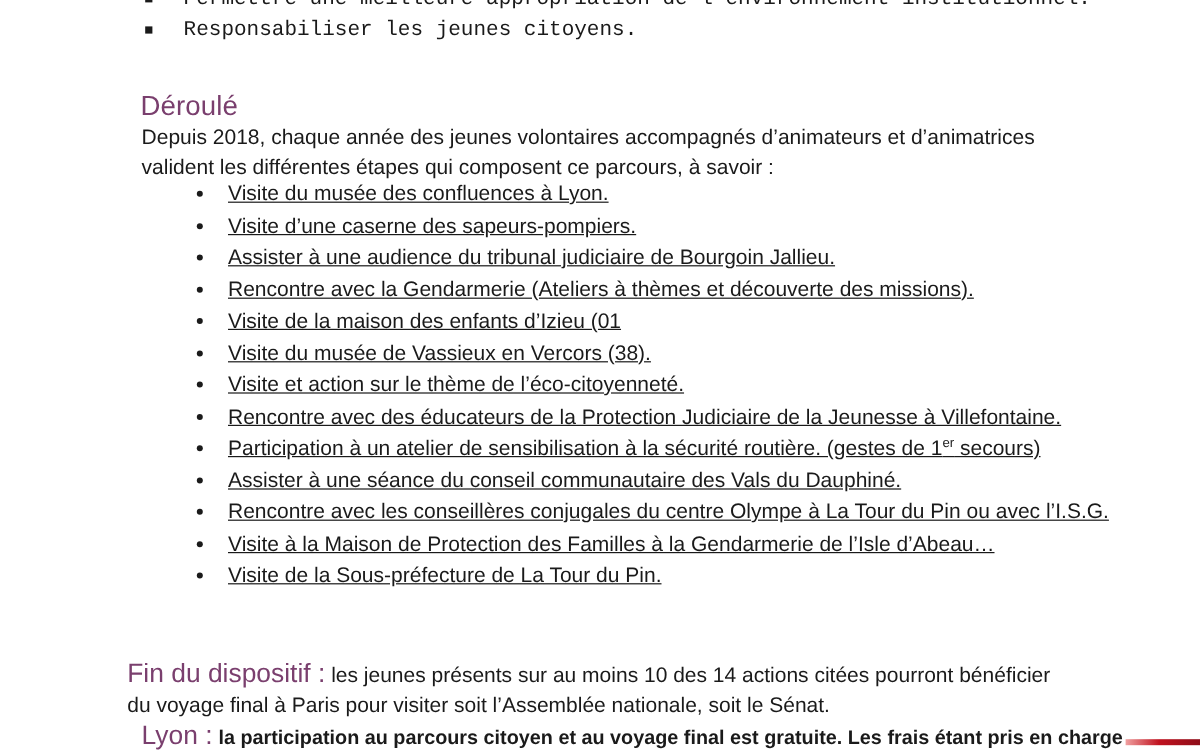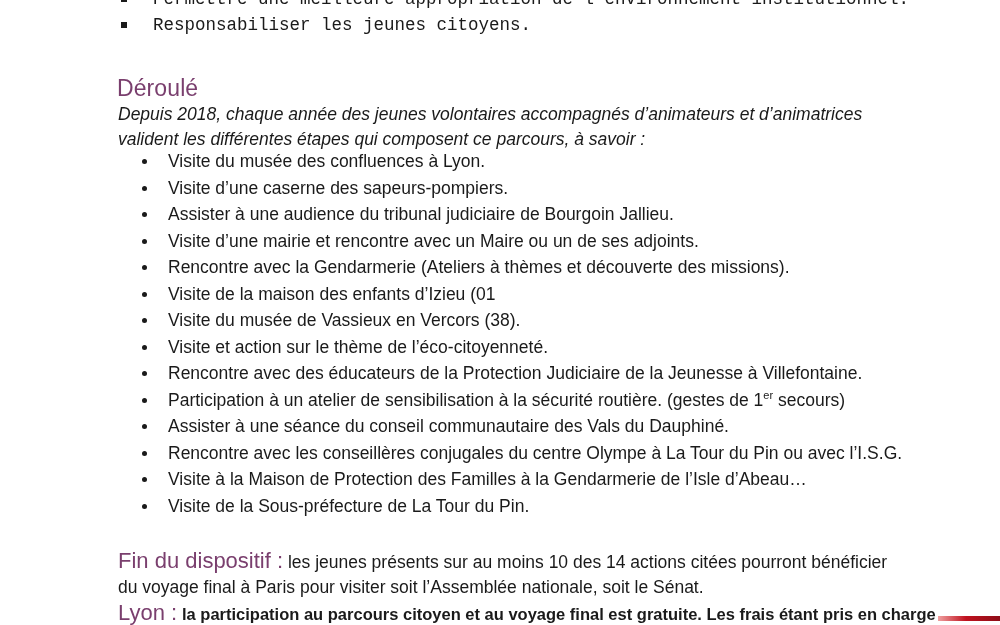--- a/index.html
+++ b/index.html
@@ -70,33 +70,33 @@
   .intro-para {
     position: absolute;
     left: 118px;
     top: 102px;
     width: 812px;
     font-size: 17.5px;
     line-height: 25px;
     text-align: justify;
     text-justify: inter-word;
     color: #1a1a1a;
-    font-style: italic;
   }
   .intro-para .last-line { display: block; }
 
   
   .dot-list {
     position: absolute;
-    left: 142px;
+    left: 164px;
     top: 148px;
     width: 800px;
     margin: 0;
     padding: 0;
     list-style: none;
+    text-decoration: underline;
   }
   .dot-item {
     position: relative;
     padding-left: 26px;
     height: 26.5px;
     line-height: 26.5px;
     font-size: 17.5px;
     color: #1a1a1a;
     white-space: nowrap;
   }
@@ -111,21 +111,21 @@
   }
   .dot-item sup {
     font-size: 11px;
     vertical-align: super;
     line-height: 0;
   }
 
   
   .fin-block {
     position: absolute;
-    left: 118px;
+    left: 106px;
     top: 548px;
     width: 812px;
     font-size: 17.5px;
     line-height: 25px;
     color: #1a1a1a;
     text-align: justify;
     text-justify: inter-word;
   }
   .fin-label {
     color: #7a3f6e;
@@ -195,24 +195,20 @@
     <li class="dot-item">
       <span class="dot-bullet"></span>
       <span>Visite d’une caserne des sapeurs-pompiers.</span>
     </li>
     <li class="dot-item">
       <span class="dot-bullet"></span>
       <span>Assister à une audience du tribunal judiciaire de Bourgoin Jallieu.</span>
     </li>
     <li class="dot-item">
       <span class="dot-bullet"></span>
-      <span>Visite d’une mairie et rencontre avec un Maire ou un de ses adjoints.</span>
-    </li>
-    <li class="dot-item">
-      <span class="dot-bullet"></span>
       <span>Rencontre avec la Gendarmerie (Ateliers à thèmes et découverte des missions).</span>
     </li>
     <li class="dot-item">
       <span class="dot-bullet"></span>
       <span>Visite de la maison des enfants d’Izieu (01</span>
     </li>
     <li class="dot-item">
       <span class="dot-bullet"></span>
       <span>Visite du musée de Vassieux en Vercors (38).</span>
     </li>

